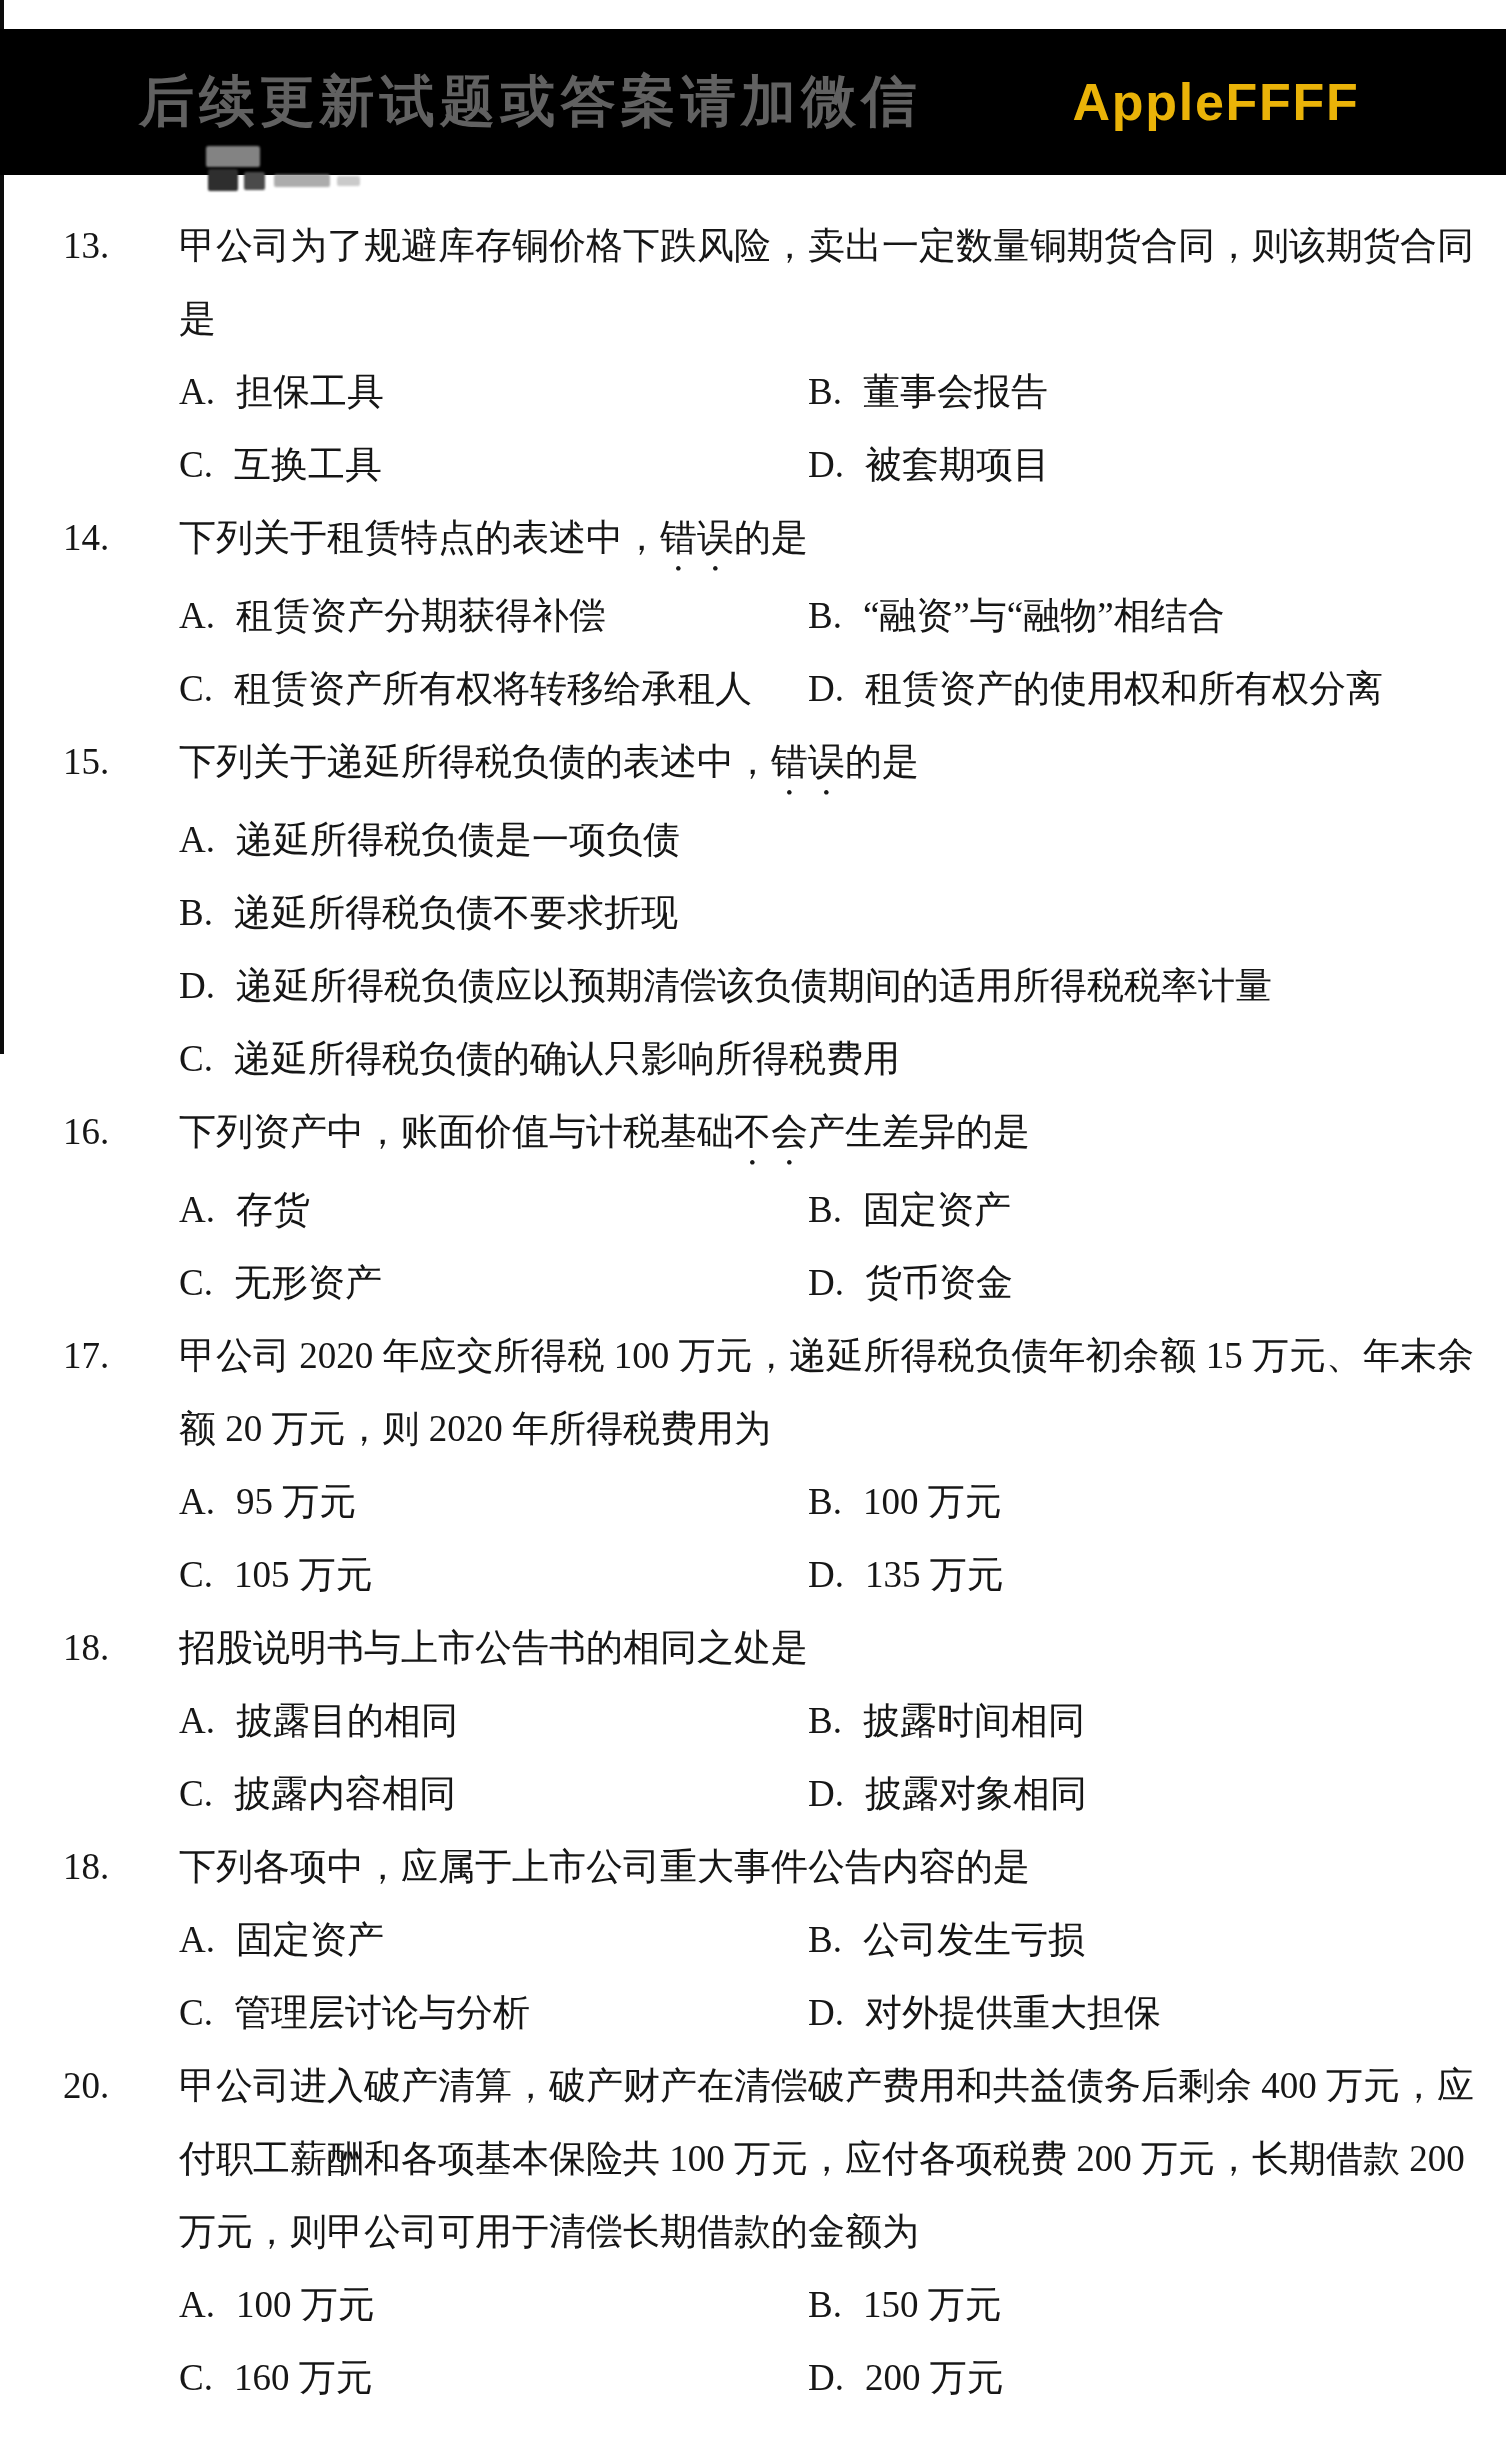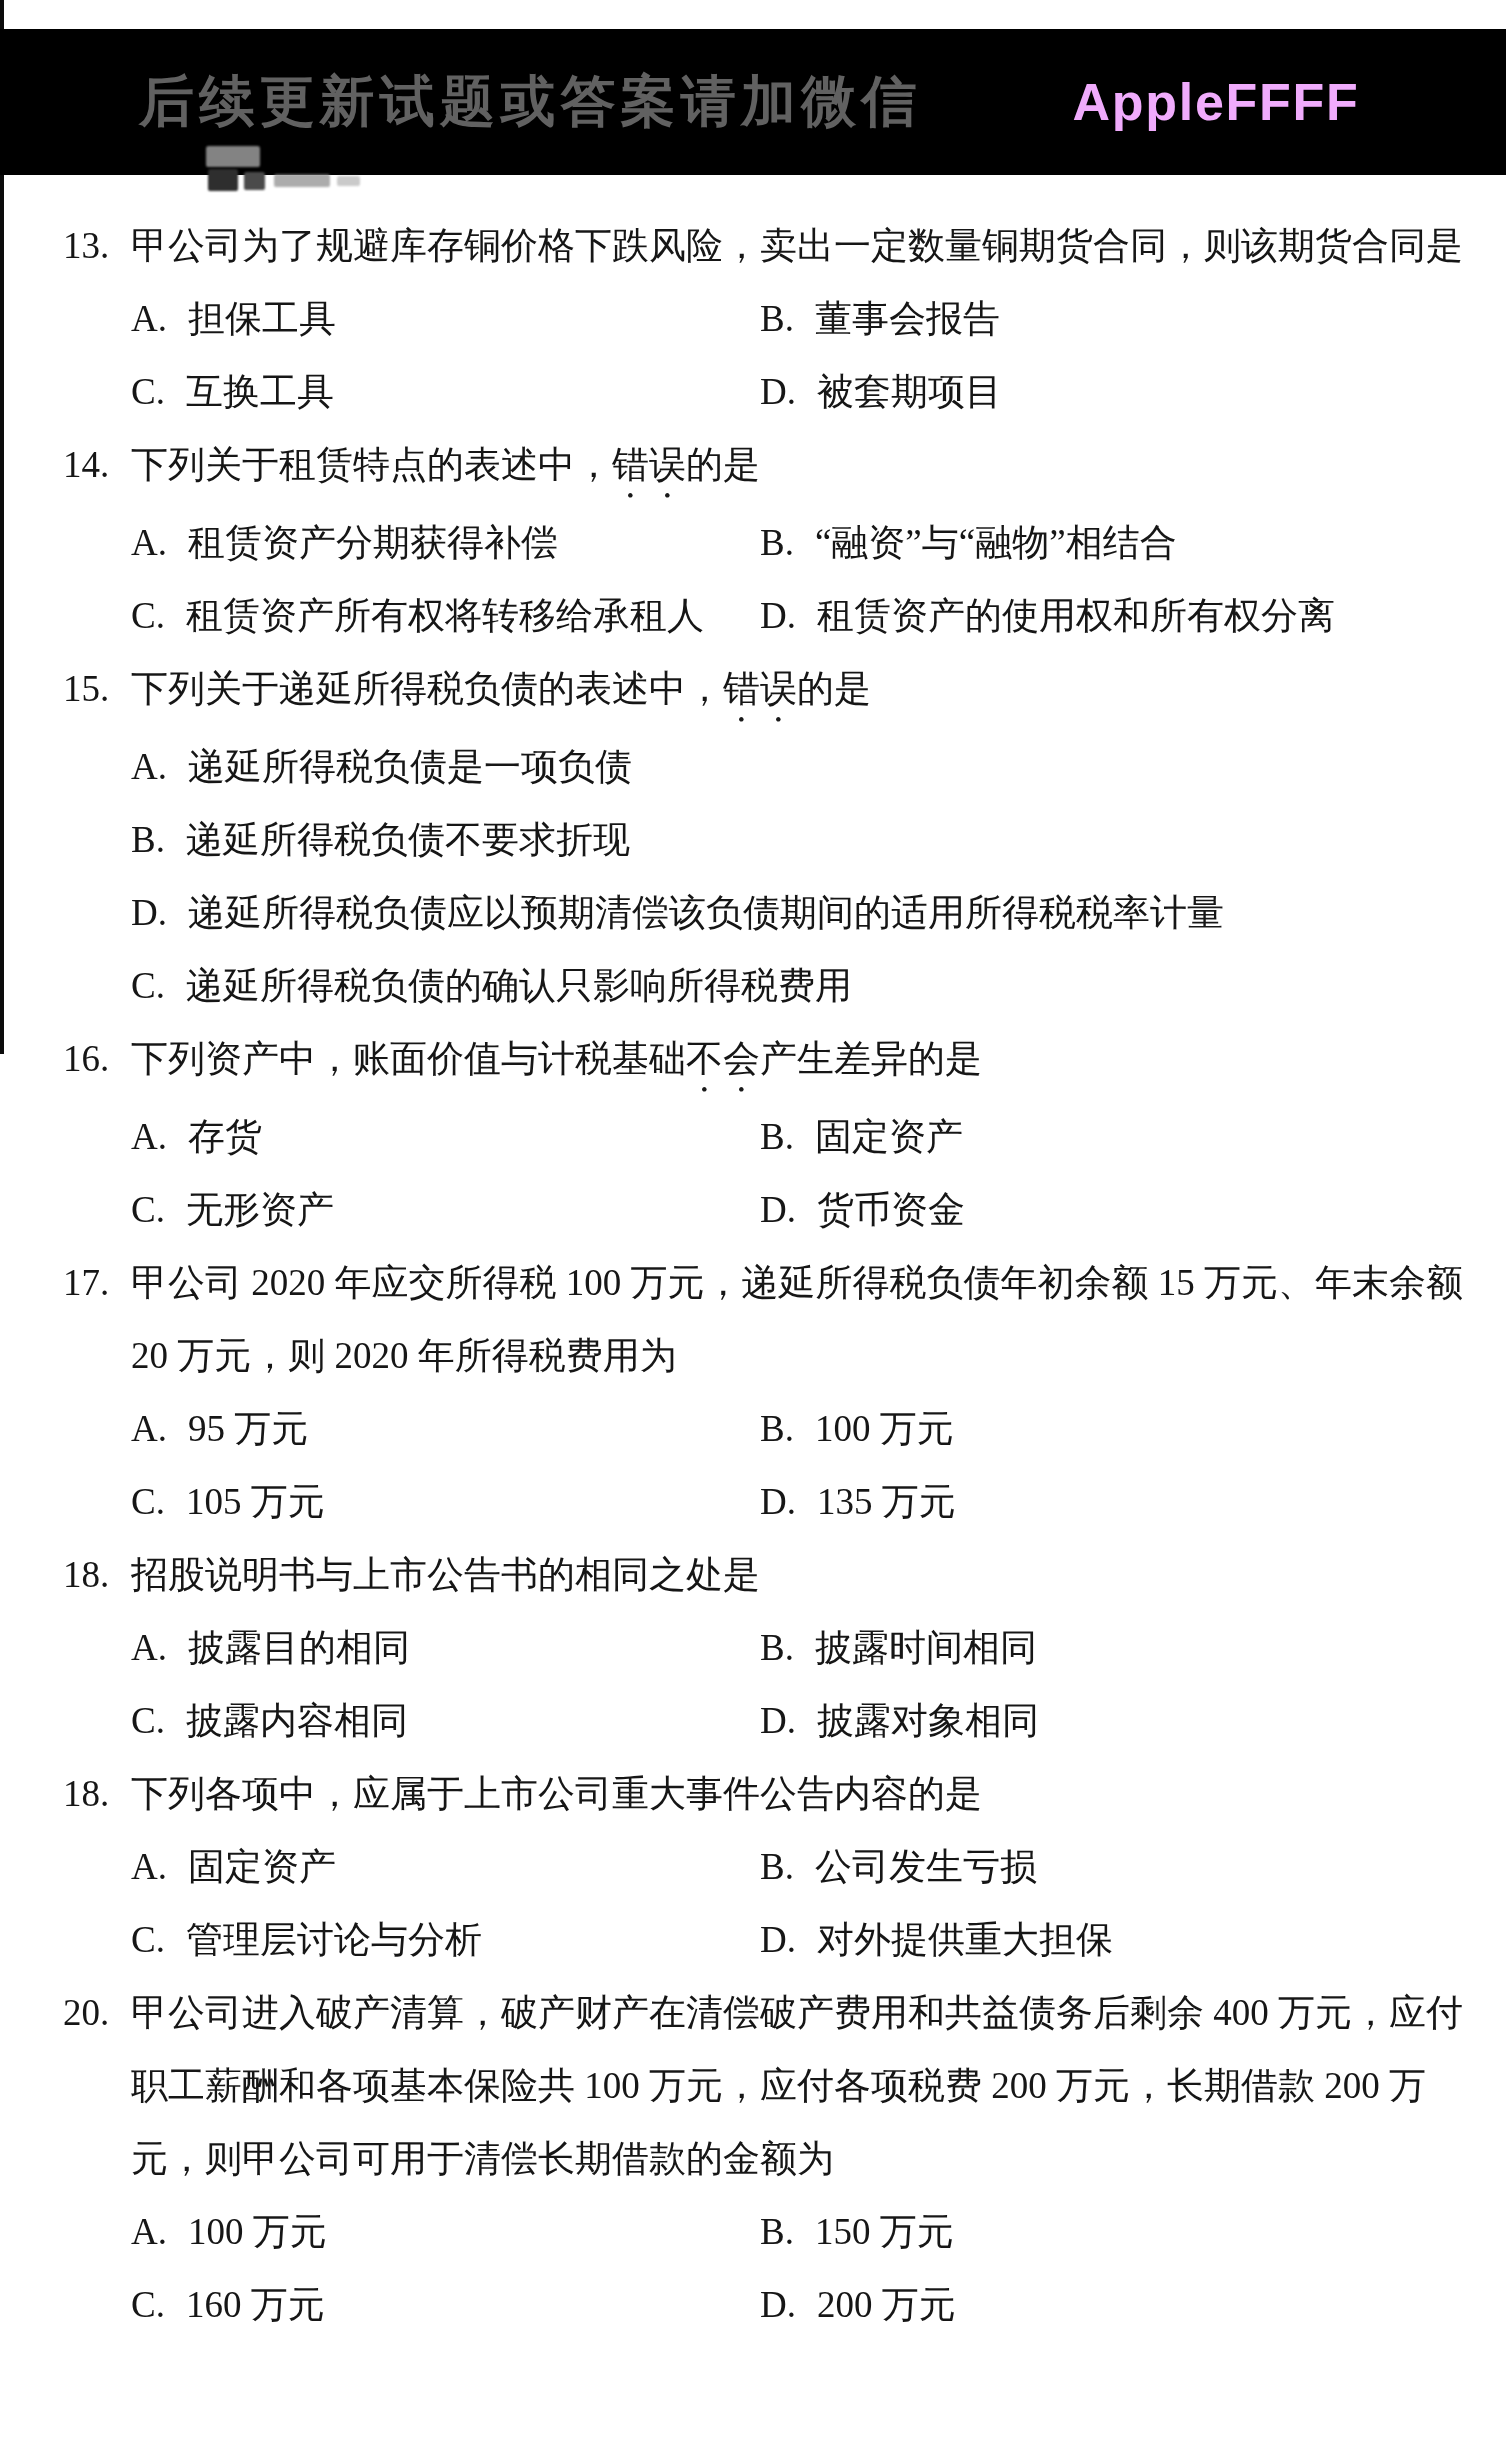--- a/index.html
+++ b/index.html
@@ -14,37 +14,37 @@
     display:flex;align-items:center;gap:20px;
   }
   .banner-cn{
     margin-left:139px;
     font-family:"Liberation Sans","DejaVu Sans",sans-serif;
     font-weight:700;font-size:55px;letter-spacing:5.2px;color:#616161;white-space:nowrap;
   }
   .banner-en{
     margin-left:131px;
     font-family:"Liberation Sans","DejaVu Sans",sans-serif;
-    font-weight:700;font-size:52px;letter-spacing:1.7px;color:#f0abfc;white-space:nowrap;
+    font-weight:700;font-size:52px;letter-spacing:1.7px;color:#eab308;white-space:nowrap;
   }
   
   .left-line{
     position:absolute;left:0;top:0;width:4.4px;height:1054px;background:#0b0b0b;
   }
   
   .smudge{position:absolute;pointer-events:none;}
   .smudge i{position:absolute;display:block;border-radius:2.6px;filter:blur(1.3px);}
   .smudge .s1{left:0;top:-21px;width:54px;height:21px;background:#9b9b9b;opacity:.85;}
   .smudge .s2{left:1.7px;top:1.7px;width:30px;height:22.6px;background:#2e2e2e;}
   .smudge .s3{left:38px;top:5.2px;width:21px;height:17.4px;background:#4a4a4a;}
   .smudge .s4{left:68px;top:7px;width:56px;height:13px;background:#8a8a8a;opacity:.7;}
   .smudge .s5{left:131px;top:8.7px;width:22.6px;height:10.5px;background:#a7a7a7;opacity:.6;}
 
   .content{position:absolute;top:165px;left:0;right:0;padding-top:44px;}
-  .q{position:relative;}
+  .q{position:relative;padding-left:48px;}
   .q-num{
     position:absolute;left:63px;top:0;font-size:37px;line-height:73px;
   }
   .q-stem{
     margin:0 24.4px 0 131px;font-size:37px;line-height:73px;text-align:left;
   }
   .opts{margin-left:131px;margin-right:24.4px;font-size:37px;line-height:73px;}
   .opts.two{display:grid;grid-template-columns:629px auto;}
   .opt{white-space:nowrap;}
   .opt-text{margin-left:21px;}

